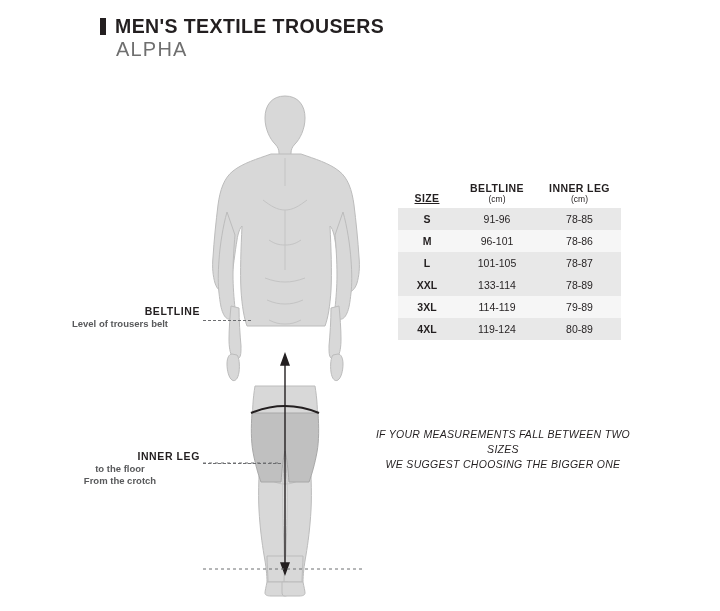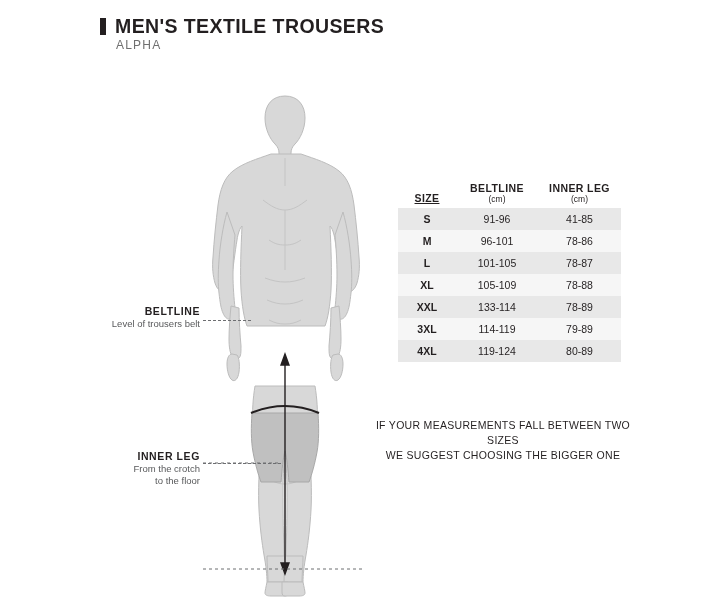--- a/index.html
+++ b/index.html
@@ -38,21 +38,21 @@
     font-size: 19.5px;
     font-weight: bold;
     letter-spacing: 0.4px;
     color: #231f20;
     white-space: nowrap;
   }
   .subtitle {
     position: absolute;
     left: 116px;
     top: 38px;
-    font-size: 12px;
+    font-size: 20px;
     font-weight: normal;
     letter-spacing: 1.2px;
     color: #6f6f6f;
     white-space: nowrap;
   }
 
   
   .logo {
     position: absolute;
     left: 497px;
@@ -81,21 +81,22 @@
     font-size: 10.5px;
     font-weight: bold;
     letter-spacing: 0.6px;
     color: #231f20;
     line-height: 13px;
   }
   .callout .co-sub {
     font-size: 9.5px;
     color: #58595b;
     line-height: 12px;
-    font-weight: normal;
+    font-weight: bold;
+    text-align: center;
   }
   #callout-beltline { left: 40px; top: 305px; width: 160px; }
   #callout-innerleg { left: 40px; top: 450px; width: 160px; }
 
   .lead-line {
     position: absolute;
     border-top: 1px dashed #6d6e71;
     height: 0;
   }
   #lead-beltline { left: 203px; top: 320px; width: 48px; }
@@ -138,27 +139,28 @@
   .size-table tbody tr.odd  { background: #e8e8e8; }
   .size-table tbody tr.even { background: #f6f6f6; }
   .col-size { width: 58px; text-decoration: underline; }
   .col-belt { width: 82px; }
   .col-leg  { width: 83px; }
 
   
   .note {
     position: absolute;
     left: 370px;
-    top: 418px;
+    top: 427px;
     width: 266px;
     text-align: center;
     font-size: 10.5px;
     line-height: 15px;
     letter-spacing: 0.3px;
     color: #231f20;
+    font-style: italic;
   }
 </style>
 </head>
 <body>
 
 <div class="header">
   <div class="title-bar"></div>
   <div class="title">MEN'S TEXTILE TROUSERS</div>
   <div class="subtitle">ALPHA</div>
 
@@ -226,22 +228,22 @@
 </div>
 
 <div class="callout" id="callout-beltline">
   <div class="co-title">BELTLINE</div>
   <div class="co-sub">Level of trousers belt</div>
 </div>
 <div class="lead-line" id="lead-beltline"></div>
 
 <div class="callout" id="callout-innerleg">
   <div class="co-title">INNER LEG</div>
+  <div class="co-sub">to the floor</div>
   <div class="co-sub">From the crotch</div>
-  <div class="co-sub">to the floor</div>
 </div>
 <div class="lead-line" id="lead-innerleg"></div>
 
 <table class="size-table">
   <thead>
     <tr>
       <th class="col-size">
         <span>SIZE</span>
         <span class="unit"></span>
       </th>
@@ -252,37 +254,32 @@
       <th class="col-leg">
         <span>INNER LEG</span>
         <span class="unit">(cm)</span>
       </th>
     </tr>
   </thead>
   <tbody>
     <tr class="odd">
       <td class="sz">S</td>
       <td>91-96</td>
-      <td>41-85</td>
+      <td>78-85</td>
     </tr>
     <tr class="even">
       <td class="sz">M</td>
       <td>96-101</td>
       <td>78-86</td>
     </tr>
     <tr class="odd">
       <td class="sz">L</td>
       <td>101-105</td>
       <td>78-87</td>
     </tr>
-    <tr class="even">
-      <td class="sz">XL</td>
-      <td>105-109</td>
-      <td>78-88</td>
-    </tr>
     <tr class="odd">
       <td class="sz">XXL</td>
       <td>133-114</td>
       <td>78-89</td>
     </tr>
     <tr class="even">
       <td class="sz">3XL</td>
       <td>114-119</td>
       <td>79-89</td>
     </tr>

